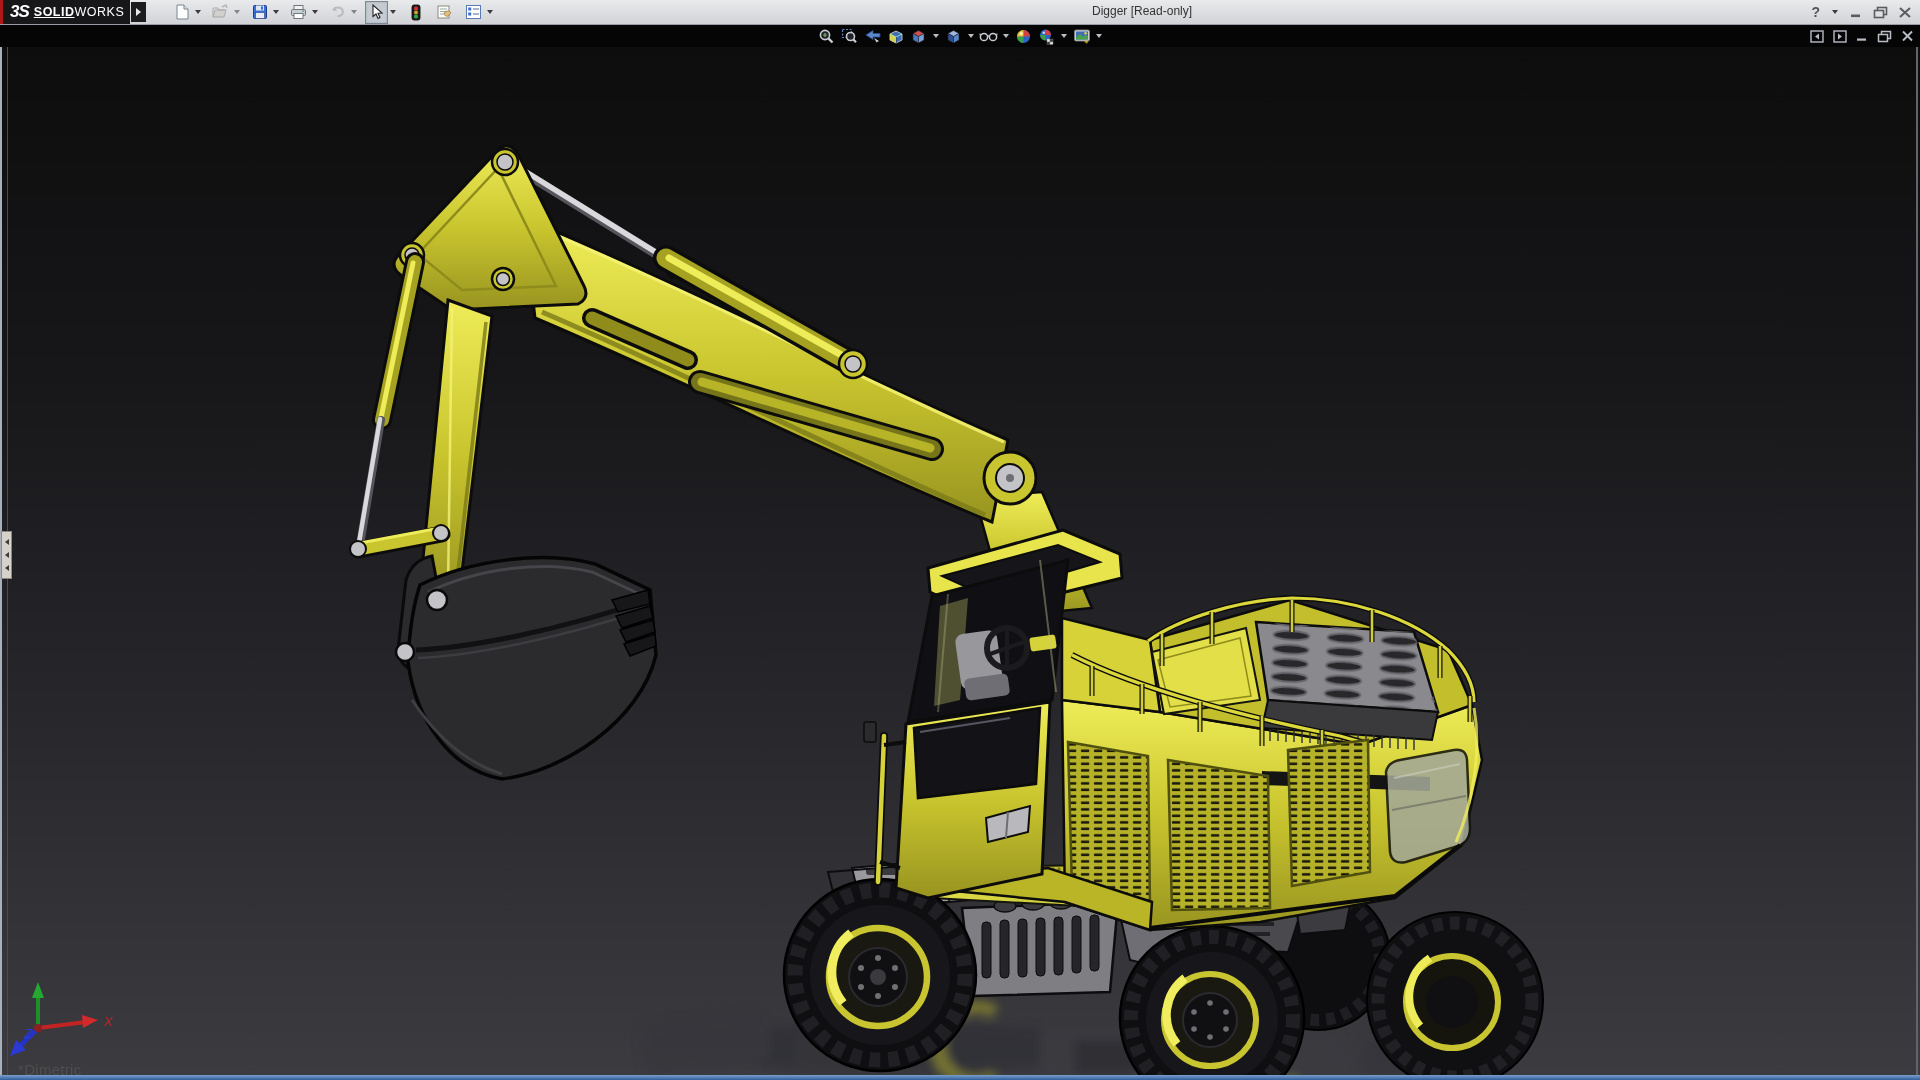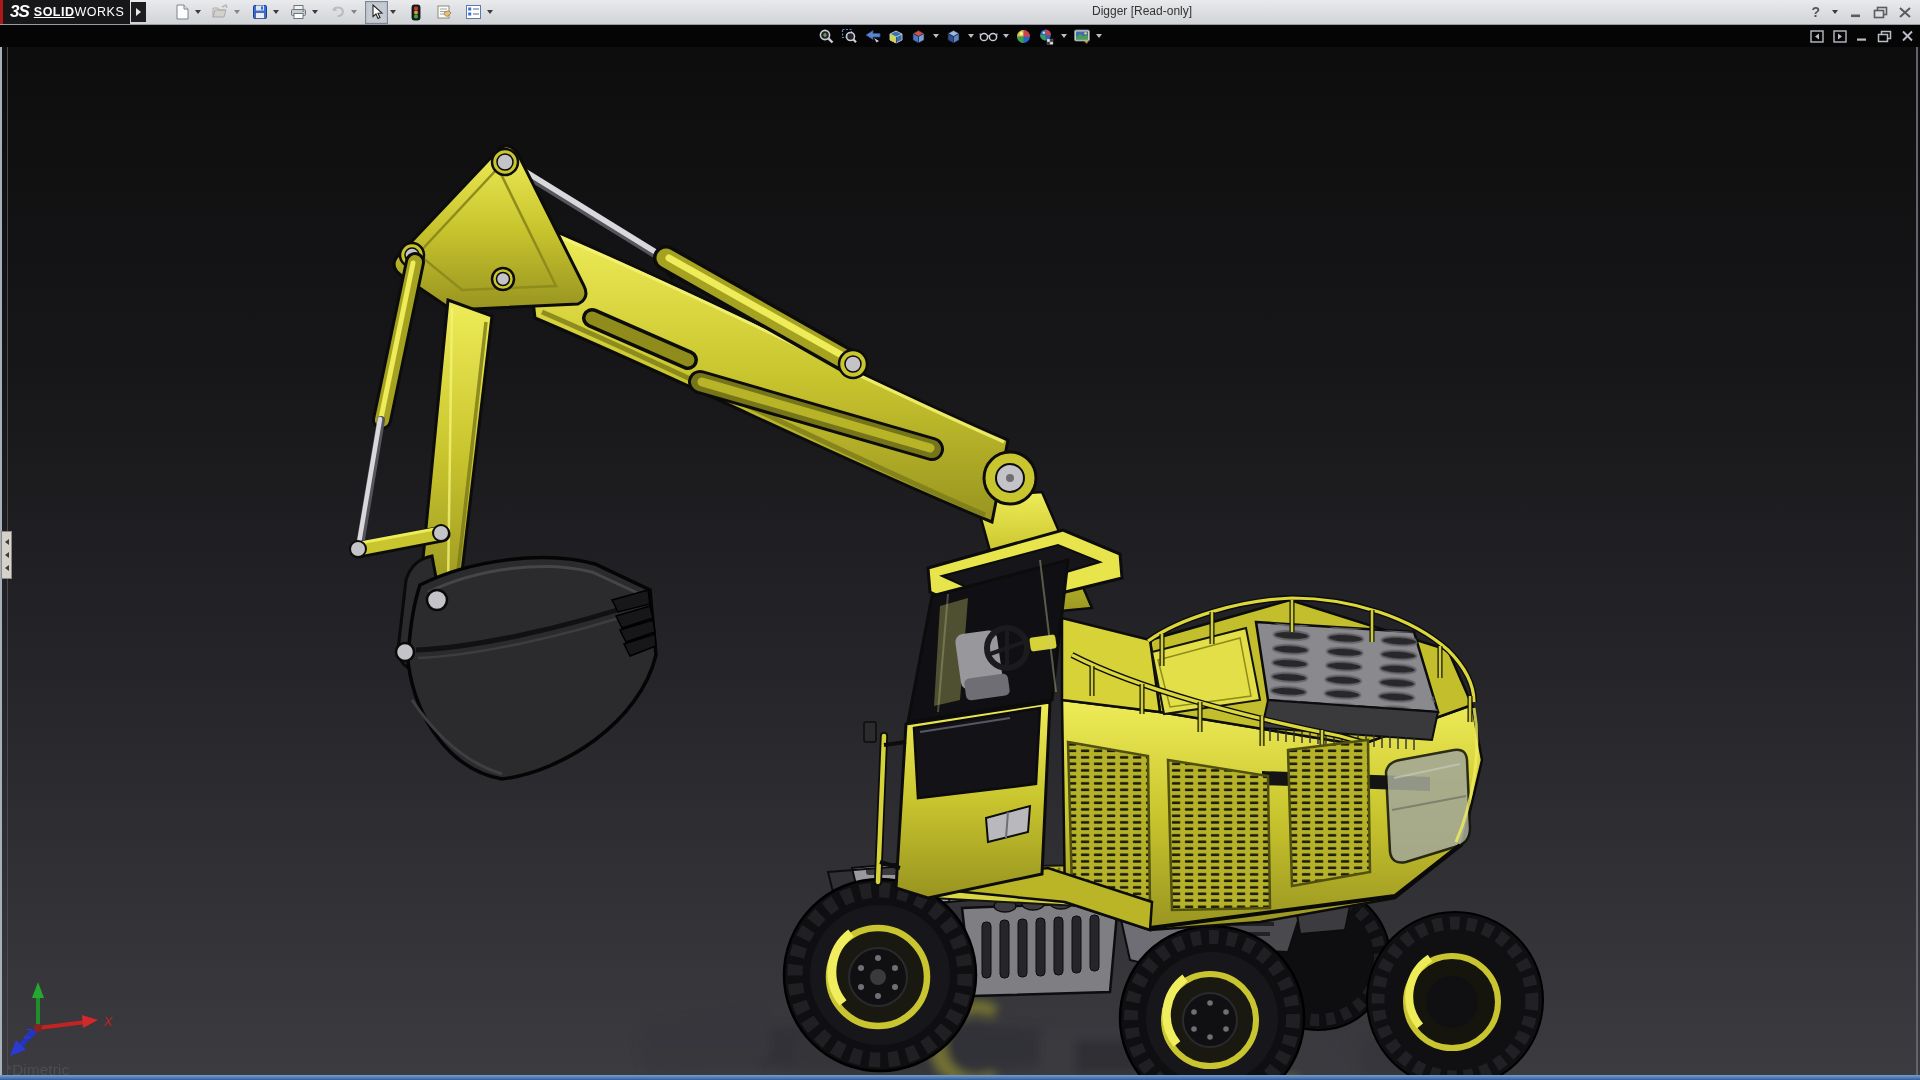--- a/index.html
+++ b/index.html
@@ -35,21 +35,21 @@
 
   
   .viewport{position:absolute;left:0;top:47px;width:1920px;height:1028px;
     background:linear-gradient(180deg,#0d0d0d 0%,#17171a 32%,#26262a 62%,#3b3b40 100%);}
   .edge-l{position:absolute;left:0;top:47px;width:2px;height:1028px;background:#aab0ba;}
   .edge-l2{position:absolute;left:7px;top:47px;width:1px;height:1028px;background:#4a4a50;}
   .edge-r{position:absolute;left:1916px;top:47px;width:2px;height:1028px;background:#63636b;}
   .splitter-tab{position:absolute;left:1px;top:531px;width:9px;height:46px;background:#d6d2ca;border:1px solid #8a8a8a;
     display:flex;flex-direction:column;align-items:center;justify-content:space-evenly;}
   .splitter-tab .lt{width:0;height:0;border-top:3.5px solid transparent;border-bottom:3.5px solid transparent;border-right:4.5px solid #3c3c3c;}
-  .view-label{position:absolute;left:6px;top:1061px;font-size:15px;color:#4f4f4f;letter-spacing:.3px;}
+  .view-label{position:absolute;left:18px;top:1061px;font-size:15px;color:#4f4f4f;letter-spacing:.3px;}
   .triad{position:absolute;left:4px;top:958px;}
   .model-svg{position:absolute;left:0;top:47px;}
 
   
   .status-strip{position:absolute;left:0;top:1075px;width:1920px;height:5px;
     background:linear-gradient(#7a9fcc,#305f9d);}
 </style>
 </head>
 <body>
 

